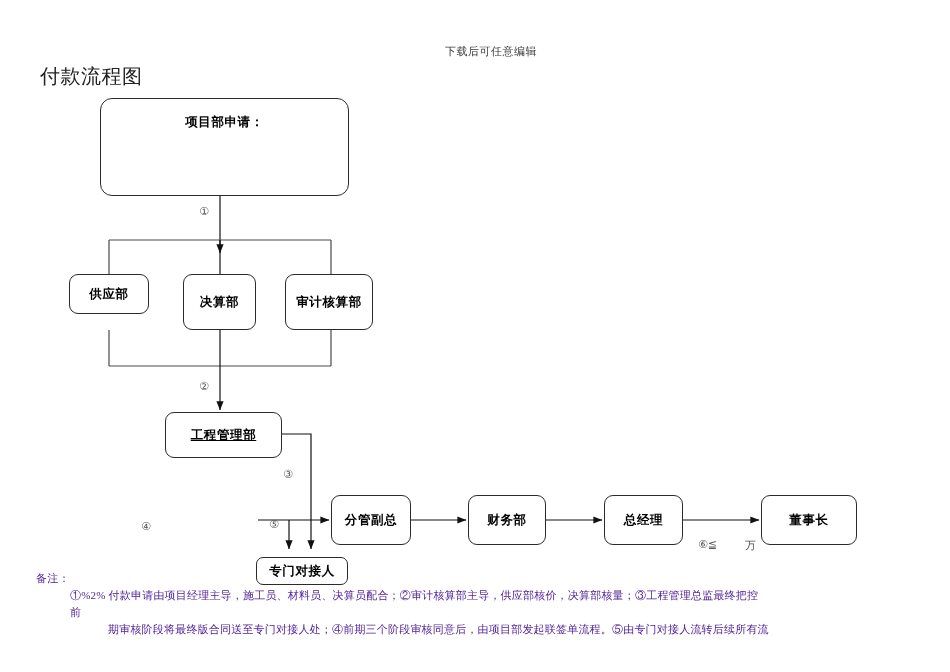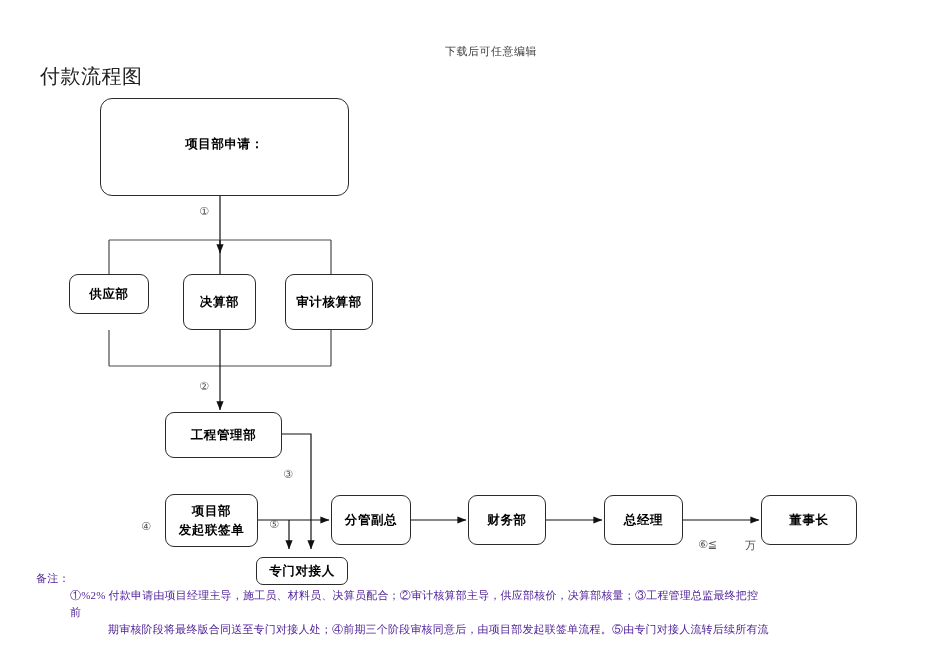--- a/index.html
+++ b/index.html
@@ -71,27 +71,27 @@
     text-align: center;
   }
   .node .ln { display: block; }
 
   .node-apply {
     left: 100px; top: 98px; width: 249px; height: 98px;
     justify-content: flex-start;
     padding-top: 14px;
     border-radius: 12px;
   }
-  .node-apply .ln-title { margin-bottom: 22px; margin-top: 22px; }
+  .node-apply .ln-title { margin-bottom: 22px; }
 
   .node-supply   { left: 69px;  top: 274px; width: 80px;  height: 40px; }
   .node-settle   { left: 183px; top: 274px; width: 73px;  height: 56px; align-items: center; }
   .node-audit    { left: 285px; top: 274px; width: 88px;  height: 56px; }
 
-  .node-engmgmt  { left: 165px; top: 412px; width: 117px; height: 46px; }
+  .node-engmgmt  { left: 165px; top: 412px; width: 117px; height: 46px; text-decoration: underline; }
   .node-jointdoc { left: 165px; top: 494px; width: 93px;  height: 53px; }
   .node-contact  { left: 256px; top: 557px; width: 92px;  height: 28px; border-radius: 7px; }
 
   .node-vicegm   { left: 331px; top: 495px; width: 80px;  height: 50px; }
   .node-finance  { left: 468px; top: 495px; width: 78px;  height: 50px; }
   .node-gm       { left: 604px; top: 495px; width: 79px;  height: 50px; }
   .node-chairman { left: 761px; top: 495px; width: 96px;  height: 50px; }
 
   
   .step {
@@ -178,24 +178,20 @@
   </div>
 
   <div class="node node-audit">
     <span class="ln">审计核算部</span>
   </div>
 
   <div class="node node-engmgmt">
     <span class="ln">工程管理部</span>
   </div>
 
-  <div class="node node-jointdoc">
-    <span class="ln">项目部</span>
-    <span class="ln">发起联签单</span>
-  </div>
 
   <div class="node node-contact">
     <span class="ln">专门对接人</span>
   </div>
 
   <div class="node node-vicegm">
     <span class="ln">分管副总</span>
   </div>
 
   <div class="node node-finance">

